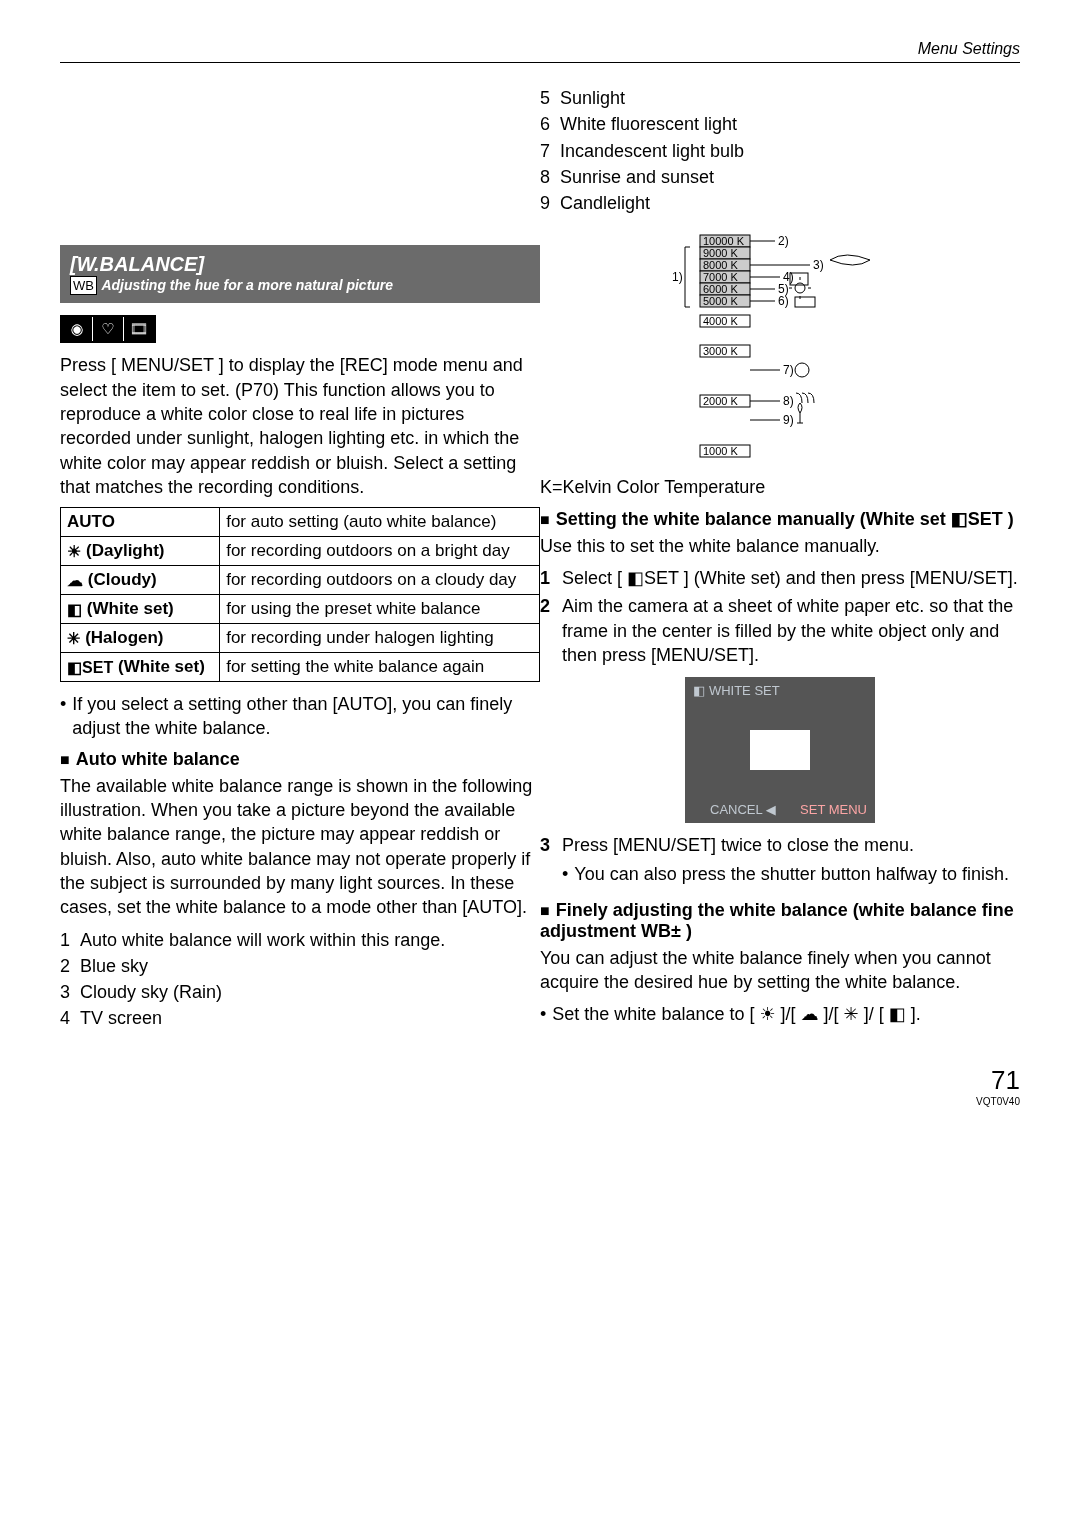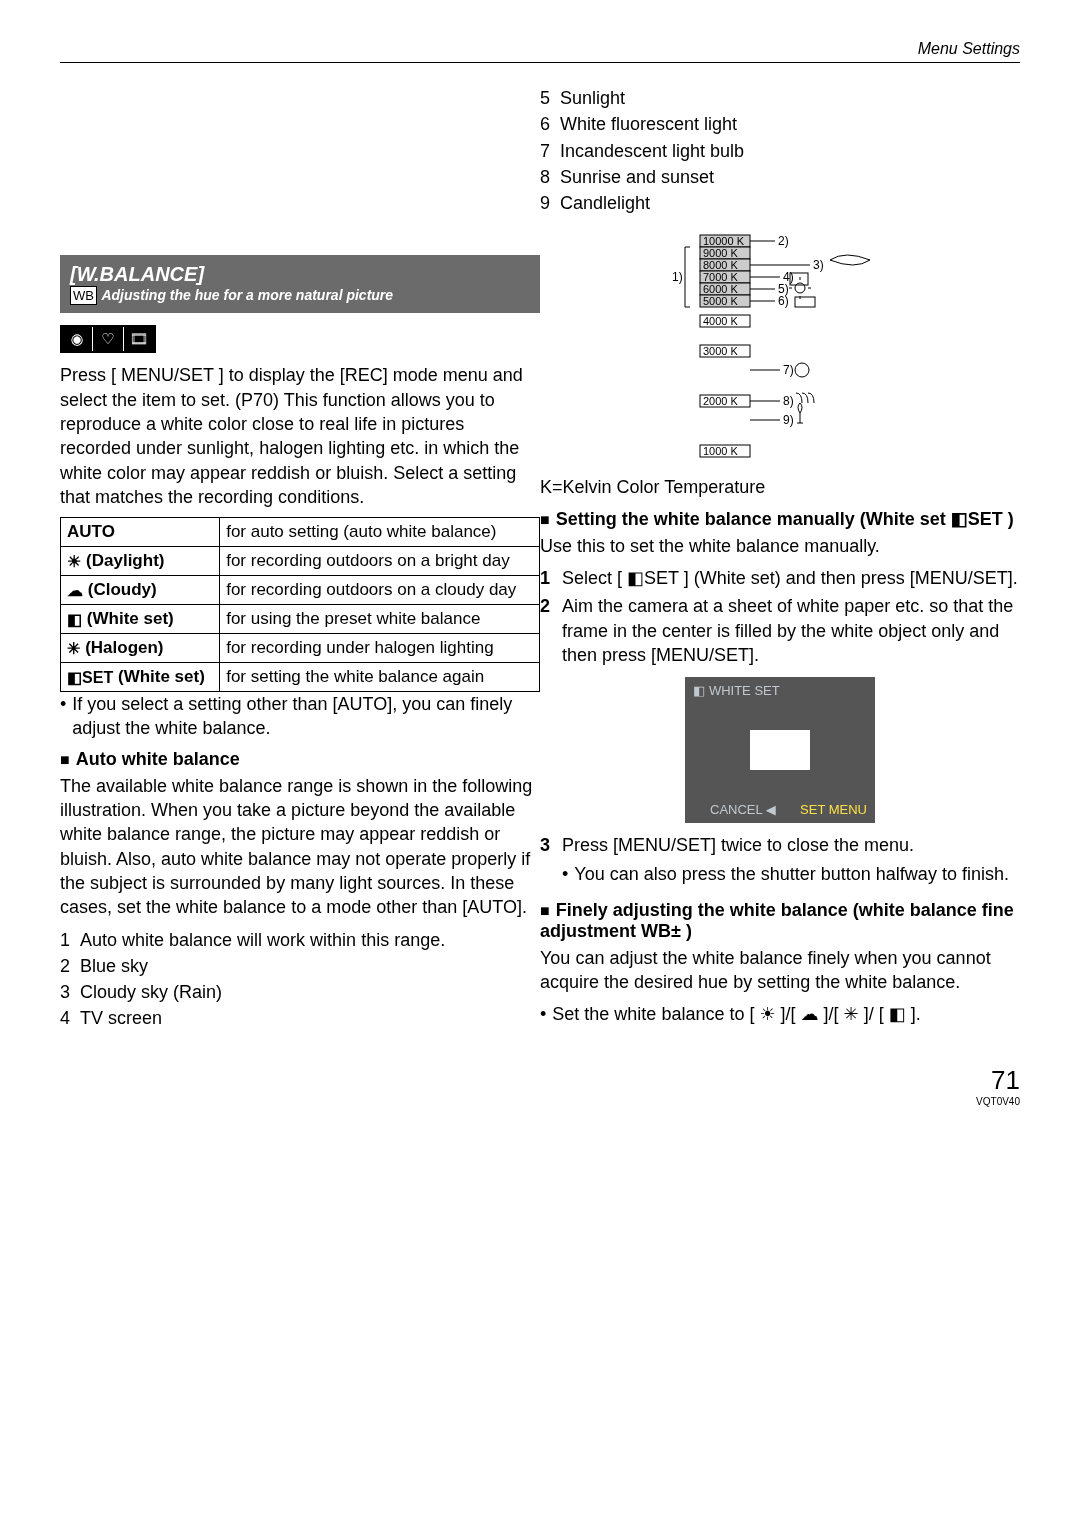--- a/index.html
+++ b/index.html
@@ -66,21 +66,21 @@
     background: #000;
     font-size: 15px;
   }
   .mode-icons span + span {
     border-left: 1px solid #fff;
   }
   p { margin: 0 0 8px 0; font-size: 18px; line-height: 1.35; }
   .wb-table {
     border-collapse: collapse;
     width: 100%;
-    margin: 6px 0 0 0;
+    margin: 6px 0 10px 0;
   }
   .wb-table td {
     border: 1px solid #000;
     padding: 4px 6px;
     font-size: 17px;
     vertical-align: top;
   }
   .wb-table td:first-child {
     font-weight: bold;
     white-space: nowrap;
@@ -125,21 +125,21 @@
     position: absolute;
     left: 50%; top: 50%;
     width: 60px; height: 40px;
     background: #fff;
     transform: translate(-50%,-50%);
   }
   .white-set-screen .cancel {
     position: absolute; bottom: 6px; left: 25px; font-size: 13px;
   }
   .white-set-screen .set {
-    position: absolute; bottom: 6px; right: 8px; font-size: 13px; color: #fde047;
+    position: absolute; bottom: 6px; right: 8px; font-size: 13px; color: #fca5a5;
   }
   .page-num {
     text-align: right;
     font-size: 26px;
     margin-top: 30px;
   }
   .doc-id {
     text-align: right;
     font-size: 10px;
   }

